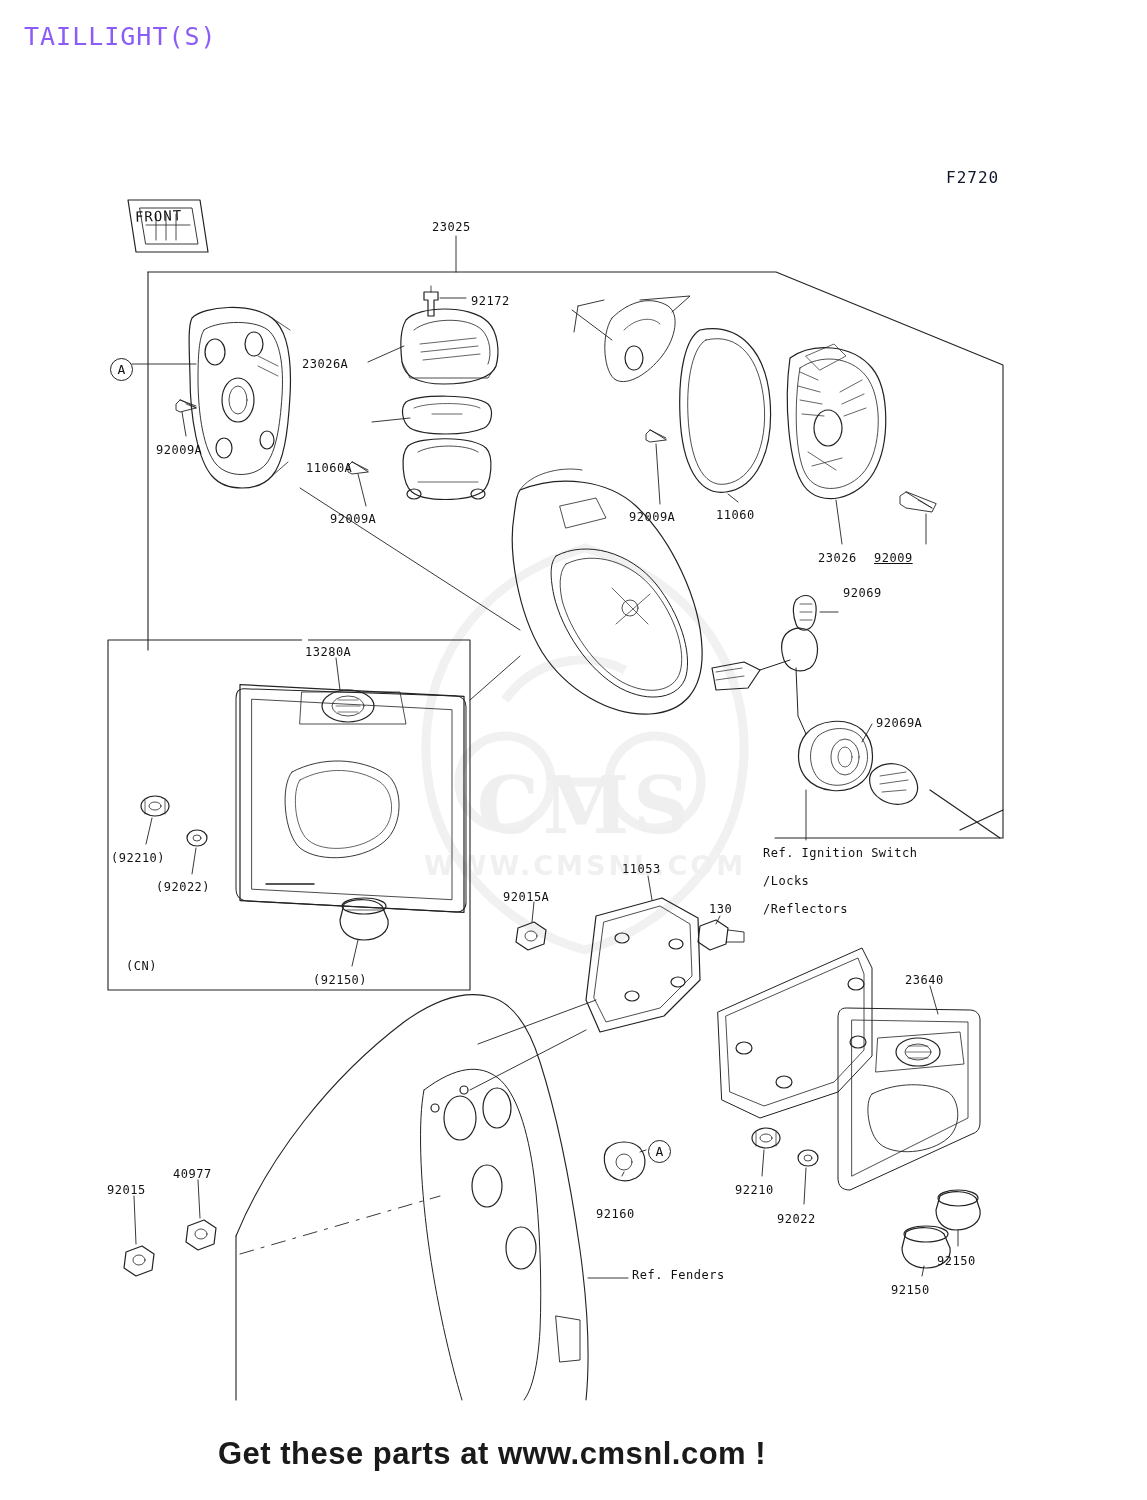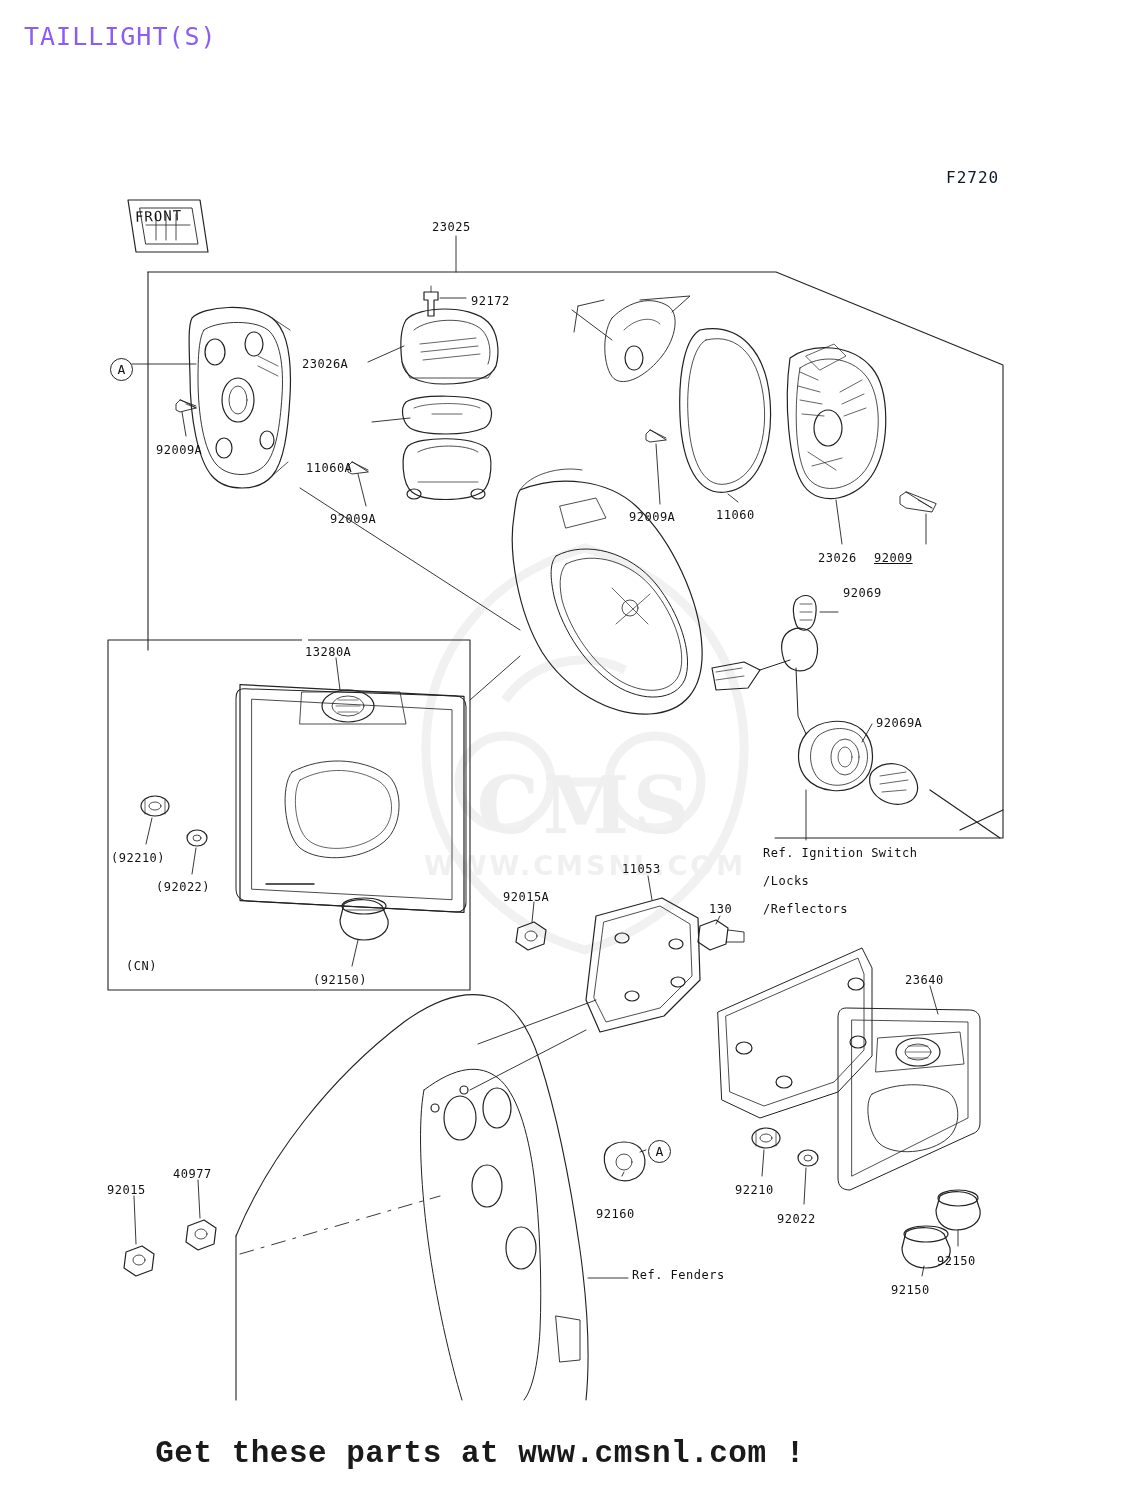--- a/index.html
+++ b/index.html
@@ -14,22 +14,22 @@
     font-family:"DejaVu Sans Mono", monospace;
     font-size:25px;letter-spacing:1px;color:#8b5cf6;
   }
   #fig-code{
     position:absolute;left:946px;top:168px;
     font-size:16px;letter-spacing:1px;color:#0f172a;
   }
   
   #footer{
     position:absolute;left:0;top:1436px;width:960px;text-align:center;
-    font-family:Liberation Mono, monospace;
-    font-weight:bold;font-size:31px;color:#1a1a1a;letter-spacing:0.5px;
+    font-family:Liberation Sans, sans-serif;
+    font-weight:bold;font-size:31px;color:#1a1a1a;letter-spacing:0.5px;padding-left:12px;
   }
   
   #watermark{
     position:absolute;left:355px;top:520px;width:460px;height:470px;
     pointer-events:none;
   }
   #watermark .wm-text{
     position:absolute;left:0;top:240px;width:460px;text-align:center;
     font-family:"DejaVu Serif", serif;font-weight:bold;
     font-size:78px;color:#efefef;letter-spacing:4px;

